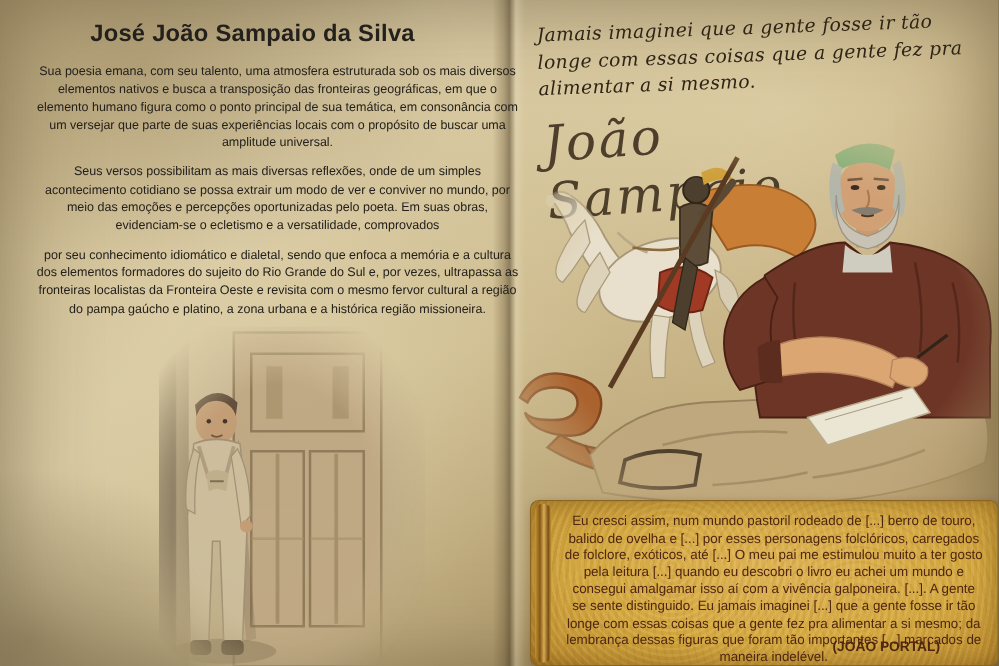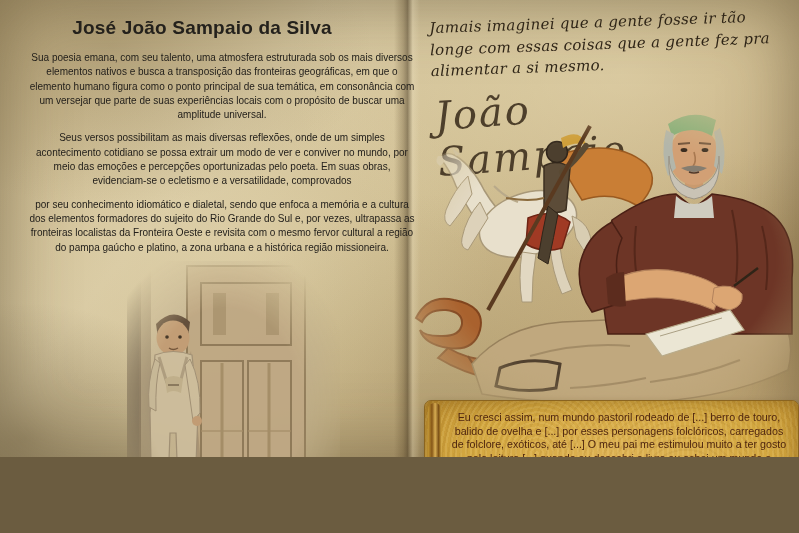--- a/index.html
+++ b/index.html
@@ -1,17 +1,17 @@
 <!DOCTYPE html>
 <html><head>
 <meta charset="utf-8">
 <style>
   html,body{margin:0;padding:0;background:#6b5c40;}
   .stage{
-    position:relative;width:799px;height:457px;overflow:hidden;
+    position:relative;width:799px;height:533px;overflow:hidden;
     font-family:"Liberation Sans",sans-serif;
     background:
       radial-gradient(ellipse 420px 260px at 14% 10%, rgba(110,92,55,.28), transparent 62%),
       radial-gradient(ellipse 520px 300px at 78% 16%, rgba(238,226,190,.45), transparent 65%),
       radial-gradient(ellipse 430px 320px at 30% 55%, rgba(232,220,182,.35), transparent 60%),
       radial-gradient(ellipse 420px 380px at 55% 92%, rgba(125,104,62,.25), transparent 60%),
       radial-gradient(ellipse 300px 220px at 3% 96%, rgba(88,72,42,.38), transparent 62%),
       radial-gradient(ellipse 260px 200px at 99% 60%, rgba(120,98,58,.25), transparent 65%),
       linear-gradient(128deg,#c7b488 0%,#d8c9a2 28%,#cdbb8e 52%,#c2ab7c 78%,#b49a6b 100%);
     box-shadow:inset 0 0 70px rgba(70,55,30,.5);

